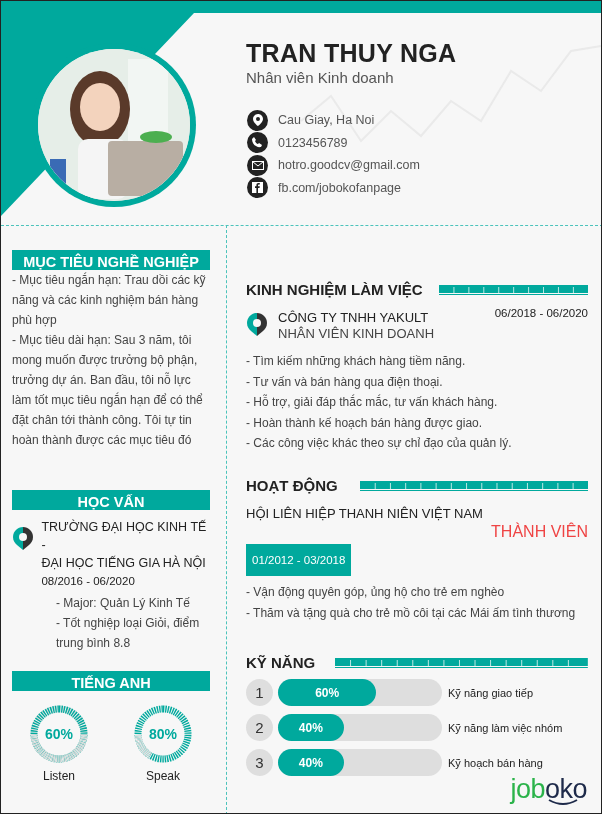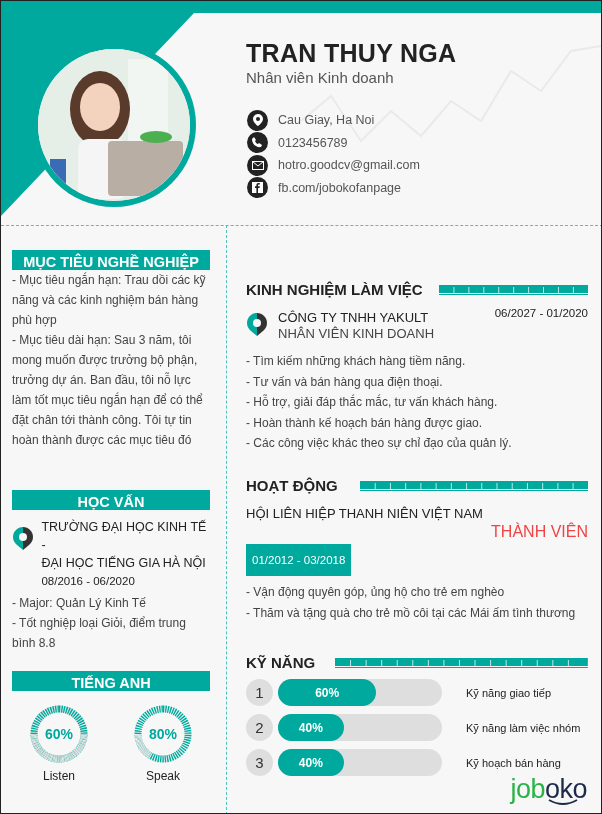--- a/index.html
+++ b/index.html
@@ -76,21 +76,21 @@
     width: 27px; height: 27px; border-radius: 50%; background: #dedede;
     display: flex; align-items: center; justify-content: center; font-size: 15px; color: #333;
   }
   .skill .track {
     width: 164px; height: 27px; border-radius: 14px; background: #dedede; margin-left: 5px; position: relative;
   }
   .skill .fill {
     height: 27px; border-radius: 14px; background: #00a99d; color: #fff;
     font-weight: bold; font-size: 12px; display: flex; align-items: center; justify-content: center;
   }
-  .skill .sname { font-size: 11px; color: #222; margin-left: 24px; }
+  .skill .sname { font-size: 11px; color: #222; margin-left: 6px; }
 
   .logo { position: absolute; right: 14px; bottom: 8px; font-size: 27px; font-weight: normal; letter-spacing: -0.5px; }
   .logo .g { color: #2bb34a; }
   .logo .d { color: #1e2a4a; }
 </style>
 </head>
 <body>
 
 <div class="page">
 
@@ -178,21 +178,21 @@
             <path d="M11 1c5.5 0 10 4.5 10 10 0 4-2 6-4 8l-6 5V19" fill="#333"></path>
             <circle cx="11" cy="11" r="4" fill="#f7f7f7"></circle>
           </svg>
       </div>
       <div>
         <div class="school">TRƯỜNG ĐẠI HỌC KINH TẾ -</div>
         <div class="school">ĐẠI HỌC TIẾNG GIA HÀ NỘI</div>
         <div class="dates">08/2016 - 06/2020</div>
       </div>
     </div>
-    <div class="ltext" style="margin-top:6px;">
+    <div class="ltext" style="margin-top:6px;margin-left:44px;">
       <div>- Major:  Quản Lý Kinh Tế</div>
       <div>- Tốt nghiệp loại Giỏi, điểm trung bình 8.8</div>
     </div>
   </div>
 
   <div class="left" style="top:670px;">
     <div class="lhead">TIẾNG ANH</div>
     <div class="circles">
       <div class="circ">
         <div class="ring">
@@ -242,21 +242,21 @@
             <path d="M11 1C5.5 1 1 5.5 1 11c0 4 2 6 4 8l6 5V19" fill="#00a99d"></path>
             <path d="M11 1c5.5 0 10 4.5 10 10 0 4-2 6-4 8l-6 5V19" fill="#333"></path>
             <circle cx="11" cy="11" r="4" fill="#f7f7f7"></circle>
           </svg>
       </div>
       <div>
         <div class="co">CÔNG TY TNHH YAKULT</div>
         <div class="pos">NHÂN VIÊN KINH DOANH</div>
       </div>
     </div>
-    <div class="dt" style="position:absolute;right:0;top:53px;font-size:11.5px;color:#222;">06/2027 - 01/2020</div>
+    <div class="dt" style="position:absolute;right:0;top:53px;font-size:11.5px;color:#222;">06/2018 - 06/2020</div>
     <div class="bullets">
       <div>- Tìm kiếm những khách hàng tiềm năng.</div>
       <div>- Tư vấn và bán hàng qua điện thoại.</div>
       <div>- Hỗ trợ, giải đáp thắc mắc, tư vấn khách hàng.</div>
       <div>- Hoàn thành kế hoạch bán hàng được giao.</div>
       <div>- Các công việc khác theo sự chỉ đạo của quản lý.</div>
     </div>
   </div>
 
   <div class="right" style="top:449px;">

